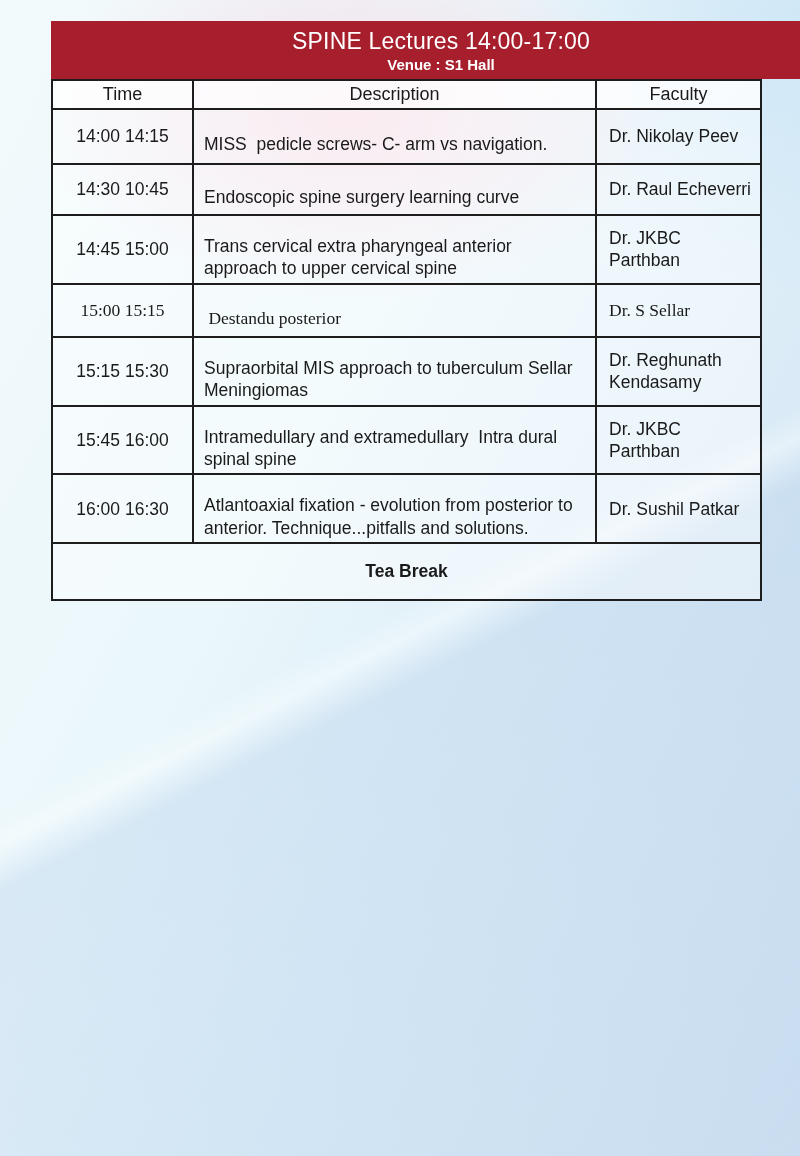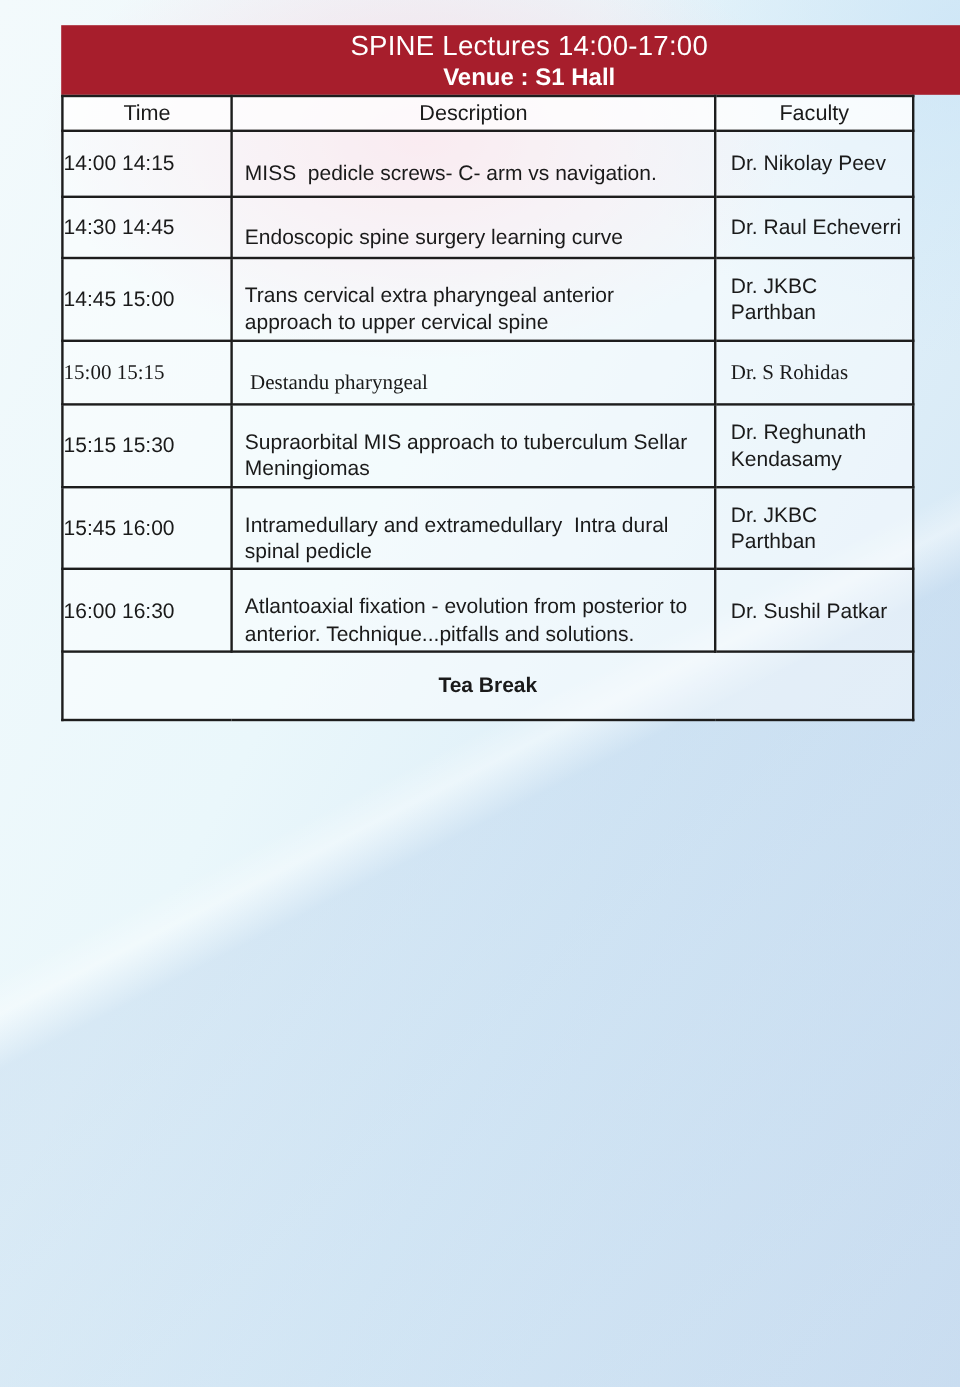--- a/index.html
+++ b/index.html
@@ -45,21 +45,21 @@
     text-align: center;
     padding-top: 2px;
   }
   .banner-title {
     font-size: 23px;
     font-weight: normal;
     line-height: 1.15;
     letter-spacing: 0.2px;
   }
   .banner-venue {
-    font-size: 20px;
+    font-size: 15px;
     font-weight: bold;
     line-height: 1.2;
     margin-top: 2px;
   }
   table.schedule {
     width: 709px;
     border-collapse: collapse;
     table-layout: fixed;
   }
   table.schedule col.c-time { width: 141px; }
@@ -84,21 +84,21 @@
   tbody tr:nth-of-type(1) { height: 55px; }
   tbody tr:nth-of-type(2) { height: 51px; }
   tbody tr:nth-of-type(3) { height: 48px; }
   tbody tr:nth-of-type(4) { height: 53px; font-family: Liberation Serif, serif; }
   tbody tr:nth-of-type(5) { height: 50px; }
   tbody tr:nth-of-type(6) { height: 52px; }
   tbody tr:nth-of-type(7) { height: 51px; }
   tbody tr:nth-of-type(8) { height: 57px; }
   tbody tr:nth-of-type(9) { height: 72px; }
   td.cell-time {
-    text-align: left;
+    text-align: center;
     white-space: pre-wrap;
   }
   td.cell-desc {
     text-align: left;
     padding: 19px 10px 3px 10px;
     white-space: pre-wrap;
   }
   tbody tr:nth-of-type(9) td.cell-desc { line-height: 1.55; }
   td.cell-fac {
     text-align: left;
@@ -138,42 +138,42 @@
           <th>Faculty</th>
         </tr>
       </thead>
       <tbody>
         <tr>
           <td class="cell-time">14:00 14:15</td>
           <td class="cell-desc">MISS  pedicle screws- C- arm vs navigation.</td>
           <td class="cell-fac">Dr. Nikolay Peev</td>
         </tr>
         <tr>
-          <td class="cell-time">14:30 14:45</td>
+          <td class="cell-time">14:30 10:45</td>
           <td class="cell-desc">Endoscopic spine surgery learning curve</td>
           <td class="cell-fac">Dr. Raul Echeverri</td>
         </tr>
         <tr>
           <td class="cell-time">14:45 15:00</td>
           <td class="cell-desc">Trans cervical extra pharyngeal anterior approach to upper cervical spine</td>
           <td class="cell-fac">Dr. JKBC Parthban</td>
         </tr>
         <tr>
           <td class="cell-time">15:00 15:15</td>
-          <td class="cell-desc"> Destandu pharyngeal</td>
-          <td class="cell-fac">Dr. S Rohidas</td>
+          <td class="cell-desc"> Destandu posterior</td>
+          <td class="cell-fac">Dr. S Sellar</td>
         </tr>
         <tr>
           <td class="cell-time">15:15 15:30</td>
           <td class="cell-desc">Supraorbital MIS approach to tuberculum Sellar Meningiomas</td>
           <td class="cell-fac">Dr. Reghunath Kendasamy</td>
         </tr>
         <tr>
           <td class="cell-time">15:45 16:00</td>
-          <td class="cell-desc">Intramedullary and extramedullary  Intra dural spinal pedicle</td>
+          <td class="cell-desc">Intramedullary and extramedullary  Intra dural spinal spine</td>
           <td class="cell-fac">Dr. JKBC Parthban</td>
         </tr>
         <tr>
           <td class="cell-time">16:00 16:30</td>
           <td class="cell-desc">Atlantoaxial fixation - evolution from posterior to anterior. Technique...pitfalls and solutions.</td>
           <td class="cell-fac">Dr. Sushil Patkar</td>
         </tr>
         <tr class="tea-row">
           <td class="cell-tea" colspan="3">Tea Break</td>
         </tr>

